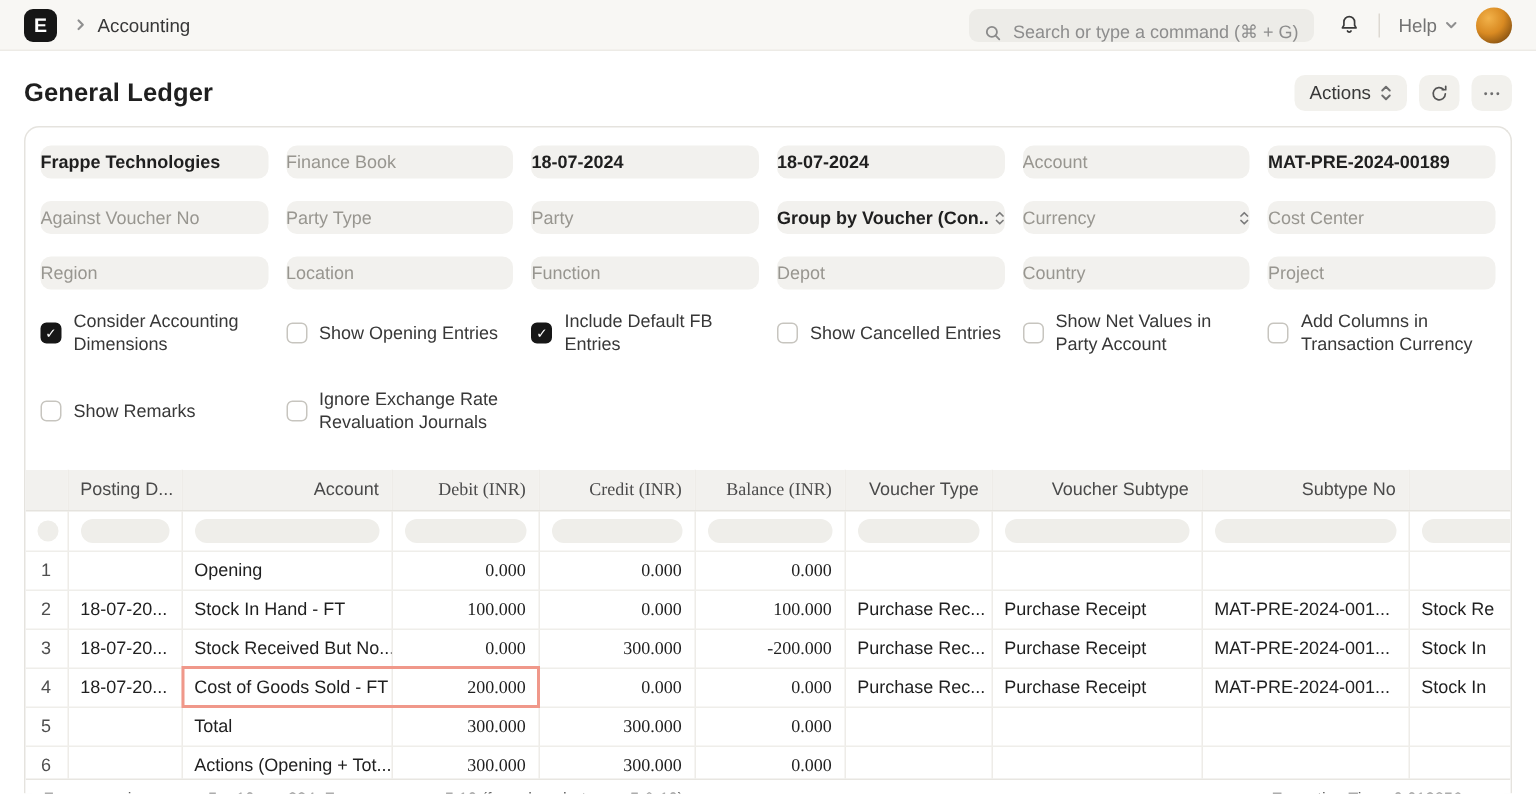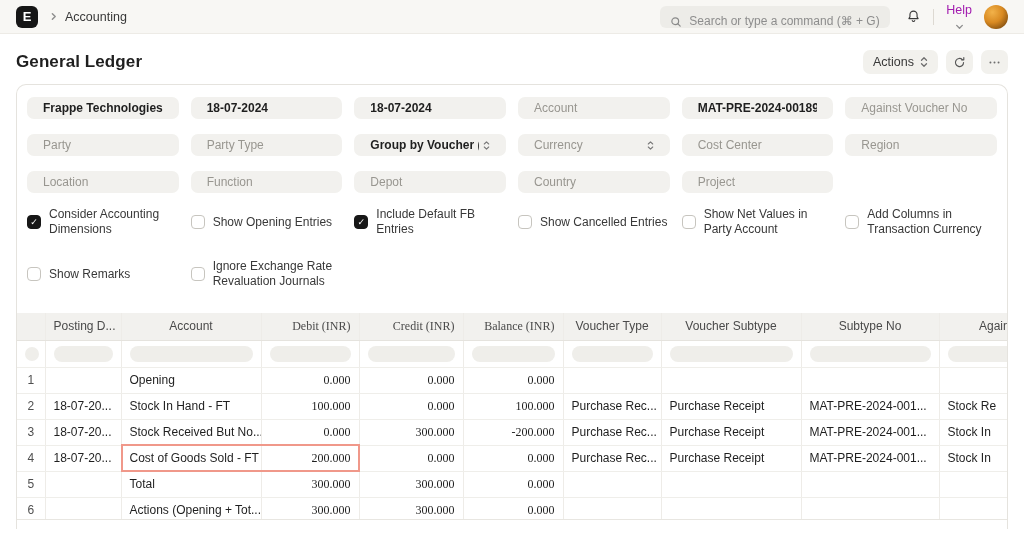--- a/index.html
+++ b/index.html
@@ -11,60 +11,60 @@
     display:flex; align-items:center; padding:0 16px; }
   .logo { width:22px; height:22px; background:#161616; color:#fff; border-radius:6px;
     display:flex; align-items:center; justify-content:center; font-size:13px; font-weight:800; cursor:pointer; }
   .crumb-chev { margin:0 7px 0 11px; display:flex; }
   .crumb { font-size:12.5px; font-weight:500; color:#383838; cursor:pointer; }
   .nav-right { margin-left:auto; display:flex; align-items:center; }
   .search { width:230px; height:22px; background:#edece8; border-radius:6px;
     display:flex; align-items:flex-end; gap:7px; padding:0 10px; color:#8d8d8d; font-size:12px; cursor:text; }
   .nav-icon { margin-left:16px; display:flex; cursor:pointer; }
   .nav-divider { width:1px; height:16px; background:#ddd9d2; margin:0 12px; }
-  .help { display:flex; align-items:center; gap:5px; font-size:12.5px; font-weight:500; color:#a21caf; cursor:pointer;flex-direction:column; }
+  .help { display:flex; align-items:center; gap:5px; font-size:12.5px; font-weight:500; color:#737373; cursor:pointer; }
   .avatar { width:24px; height:24px; border-radius:50%; margin-left:12px; cursor:pointer;
     background:radial-gradient(circle at 35% 30%, #f2b24a 0%, #d98a22 45%, #8a5412 80%, #5f3a0c 100%); }
 
   
   .page-header { display:flex; align-items:center; padding:16px 16px 10px;gap:23px; }
   .page-title { font-size:17px; font-weight:700; letter-spacing:.1px; }
   .header-actions { margin-left:auto; display:flex; align-items:center; gap:8px; }
   .btn { height:24px; background:#f2f1ed; border:none; border-radius:7px; color:#383838;
     font-size:12.5px; font-weight:500; font-family:inherit; padding:12px 10px;
     display:inline-flex; align-items:center; gap:6px; cursor:pointer; }
   .icon-btn { width:27px; justify-content:center; padding:0; }
 
   
   .container { margin:0 16px; width:992px; height:445px; border:1px solid #e5e3de;
     border-bottom:none; border-radius:10px 10px 0 0; position:relative; overflow:hidden; background:#fff; }
 
   .filters-grid { display:grid; grid-template-columns:repeat(6,1fr);
     column-gap:12px; row-gap:15px; padding:12px 10px 0; }
-  .finput { height:22px; background:#f2f1ee; border-radius:7px; padding:0 16px;
+  .finput { height:22px; background:#f2f1ee; border-radius:7px; padding:0 0;
     display:flex; align-items:center; font-size:12px; color:#989690; cursor:text; overflow:hidden; }
   .finput .ftext { white-space:nowrap; overflow:hidden; flex:1; }
   .finput.filled { color:#1f1f1f; font-weight:700; }
   .finput .uf { flex:none; margin-left:4px; display:flex; }
 
   .chk-grid { display:grid; grid-template-columns:repeat(6,1fr);
     column-gap:12px; row-gap:22px; margin:14px 10px 0; }
   .chk { display:flex; align-items:center; gap:8px; cursor:pointer; }
   .box { flex:none; width:14px; height:14px; border:1px solid #c7c5bf; border-radius:4px; background:#fff;
     display:flex; align-items:center; justify-content:center; font-size:9px; color:#fff; }
   .box.on { background:#171717; border-color:#171717; }
   .clabel { font-size:12px; font-weight:500; color:#383838; line-height:1.25; }
 
   
   .table-wrap { position:relative; margin-top:24px; width:100%; overflow:hidden; }
   table { border-collapse:collapse; table-layout:fixed; width:1042px; }
   th, td { border-right:1px solid #eeece8; border-bottom:1px solid #efeeea;
     padding:0 8px; font-size:12px; white-space:nowrap; overflow:hidden; }
   thead th { background:#f2f1ee; height:27px; font-weight:400; color:#4a4a4a;
-    text-align:center; border-bottom:1px solid #e5e3de; cursor:pointer; }
+    text-align:right; border-bottom:1px solid #e5e3de; cursor:pointer; }
   tr.filter-row td { height:27px; background:#fff; }
   .pill { height:16px; border-radius:8px; background:#efeeea; width:100%; cursor:text; }
   .pill.dot { width:14px; height:14px; border-radius:50%; margin:0 auto; }
   tbody td { height:26px; color:#1f1f1f; }
   td.rn, th.rn { text-align:center; color:#4f4f4f; }
   .al-r { text-align:right;font-family:Liberation Serif, serif; }
   tbody tr { cursor:pointer; }
 
   .hl-box { position:absolute; border:2px solid #f0988a; pointer-events:none; }
 
@@ -135,40 +135,43 @@
         </svg>
     </button>
   </div>
 </div>
 
 <div class="container">
   <div class="filters-grid">
       <div class="finput filled">
         <span class="ftext">Frappe Technologies</span>
       </div>
+      <div class="finput">
+        <span class="ftext">Finance Book</span>
+      </div>
       <div class="finput filled">
         <span class="ftext">18-07-2024</span>
       </div>
       <div class="finput filled">
         <span class="ftext">18-07-2024</span>
       </div>
       <div class="finput">
         <span class="ftext">Account</span>
       </div>
       <div class="finput filled">
         <span class="ftext">MAT-PRE-2024-00189</span>
       </div>
       <div class="finput">
         <span class="ftext">Against Voucher No</span>
       </div>
       <div class="finput">
+        <span class="ftext">Party Type</span>
+      </div>
+      <div class="finput">
         <span class="ftext">Party</span>
-      </div>
-      <div class="finput">
-        <span class="ftext">Party Type</span>
       </div>
       <div class="finput filled">
         <span class="ftext">Group by Voucher (Con...</span>
         <span class="uf">
           <svg width="7" height="11" viewBox="0 0 8 12" fill="none" stroke="#7a7a7a" stroke-width="1.3" stroke-linecap="round" stroke-linejoin="round">
             <path d="M1.5 4.3 L4 1.8 L6.5 4.3"></path>
             <path d="M1.5 7.7 L4 10.2 L6.5 7.7"></path>
           </svg>
         </span>
       </div>

